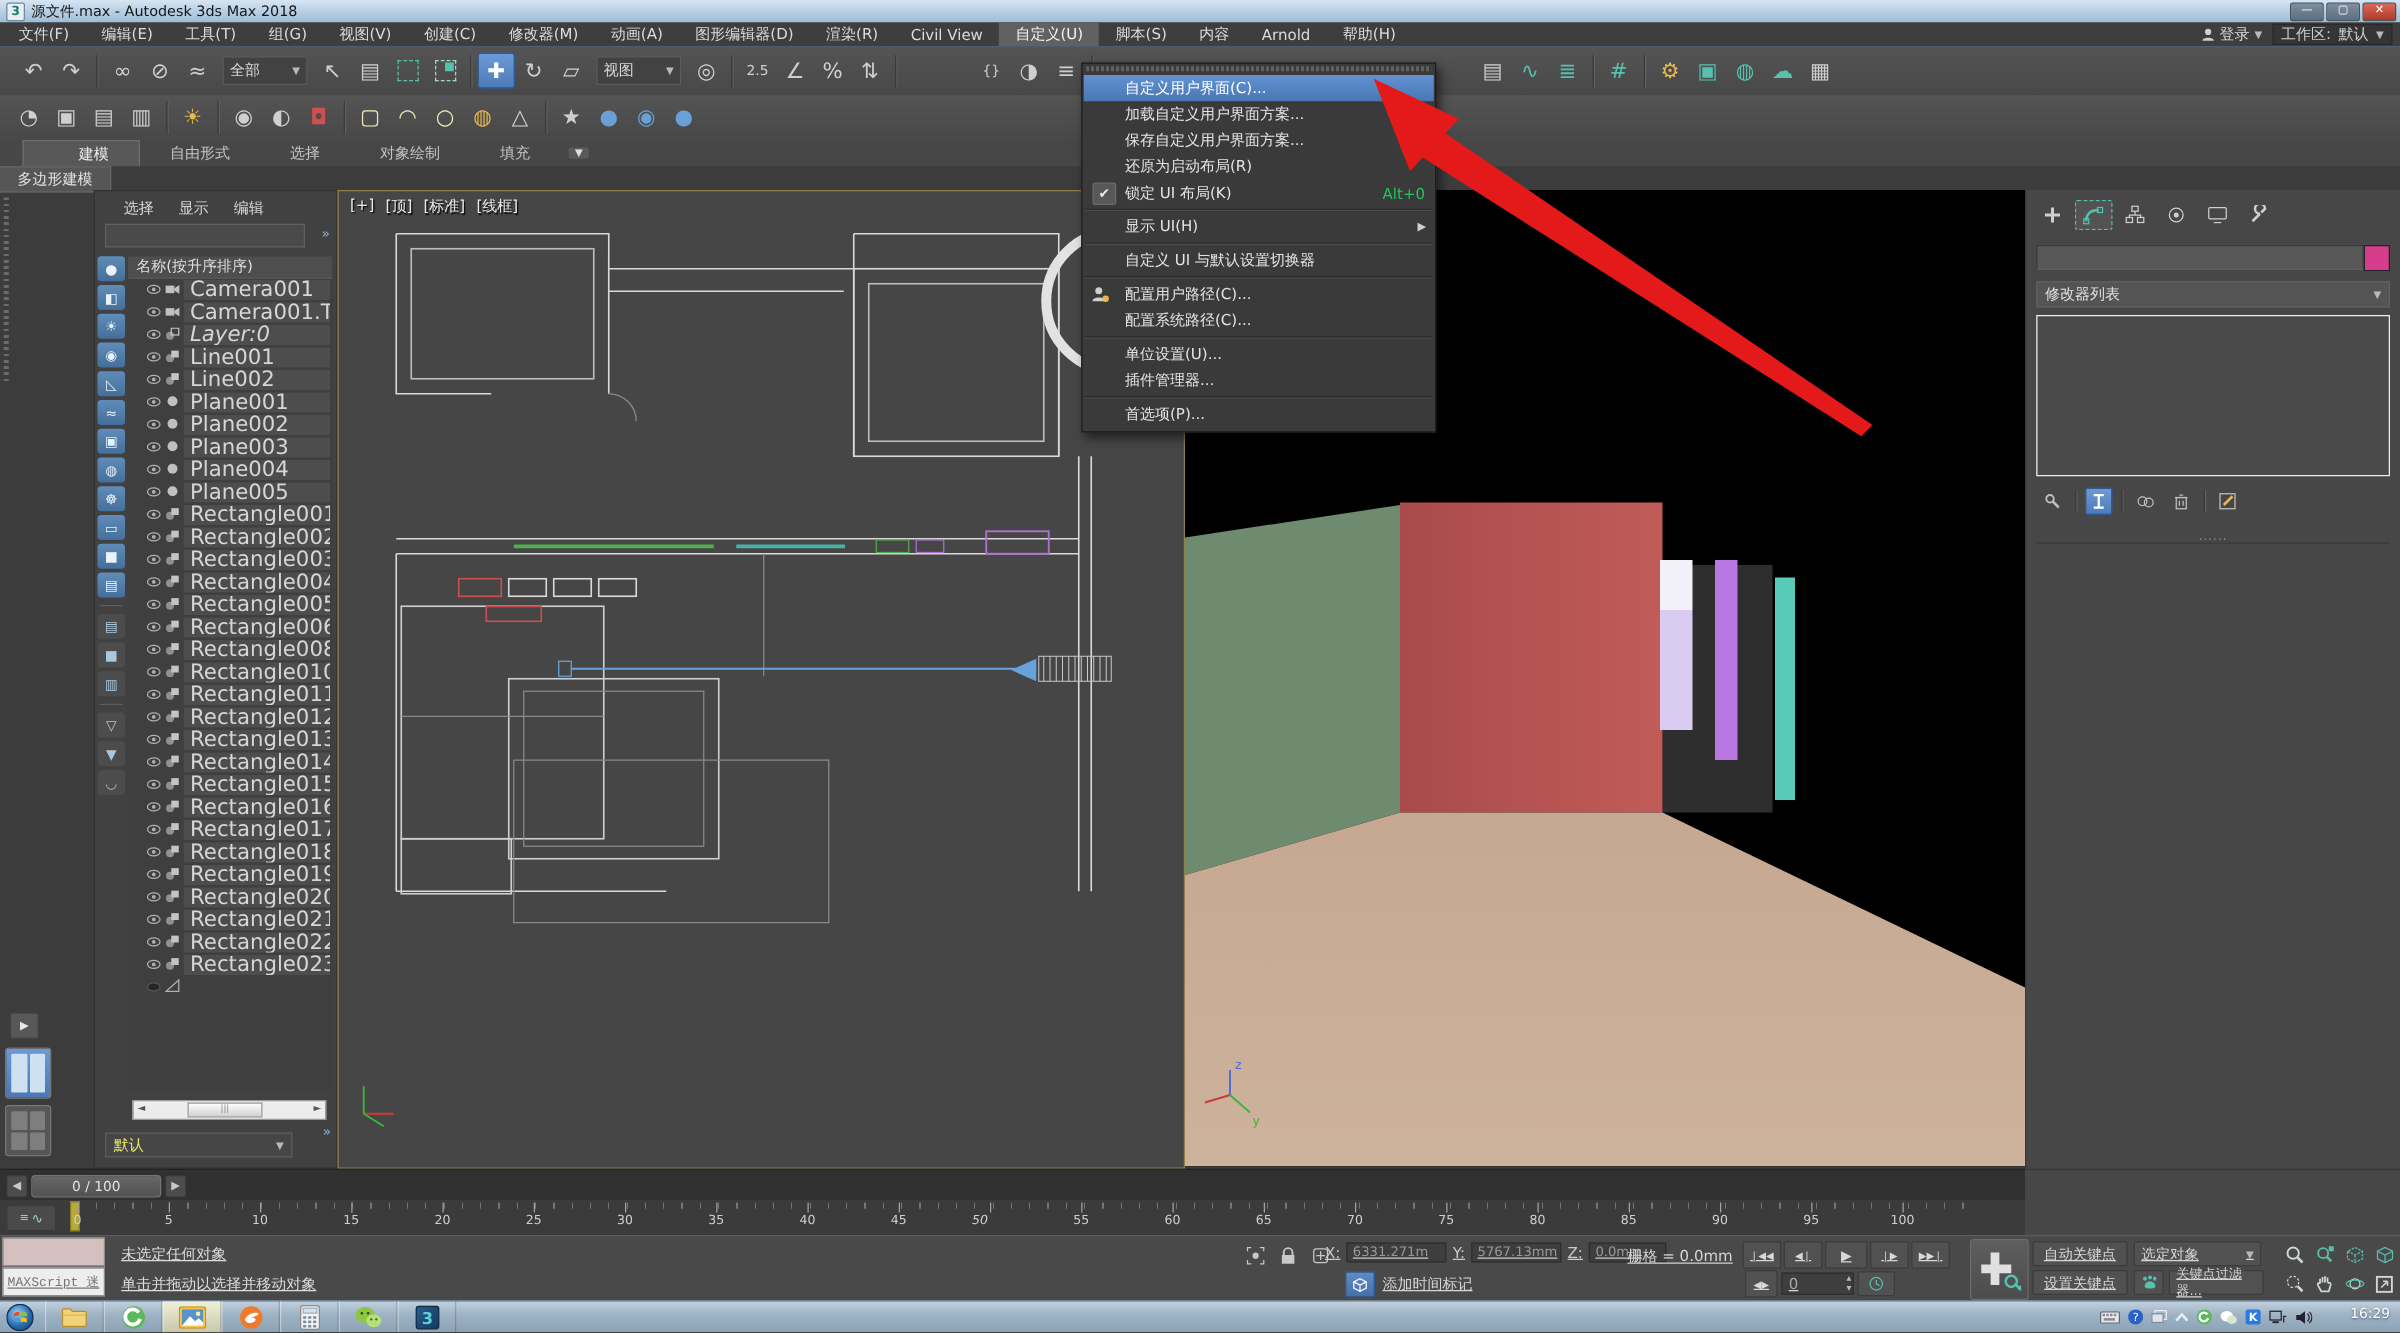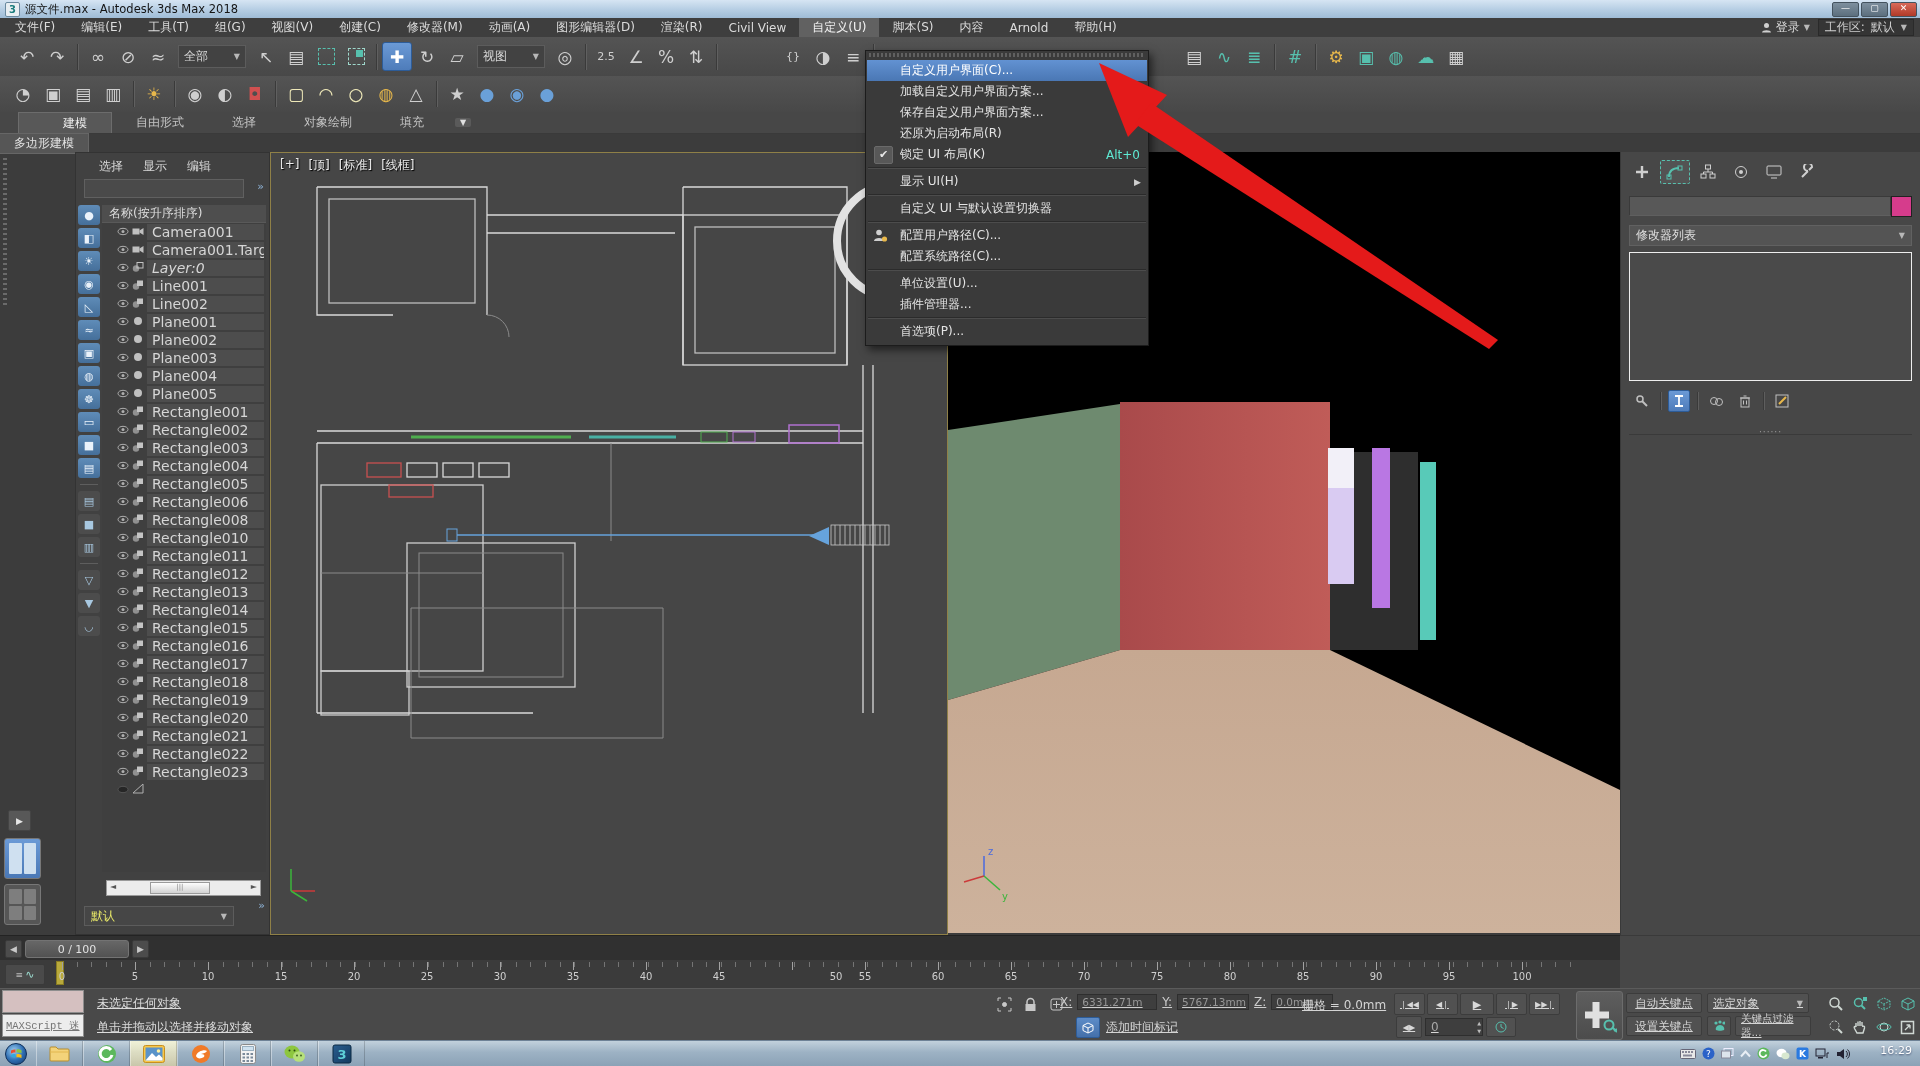--- a/index.html
+++ b/index.html
@@ -80,21 +80,21 @@
   .ex-strip{position:absolute;left:2px;top:52px;width:22px;display:flex;flex-direction:column;gap:3px;align-items:center;}
   .ex-sbtn{width:22px;height:20px;border-radius:3px;background:#4c4c4c;color:#a8c8e0;
     display:flex;align-items:center;justify-content:center;font-size:11px;flex:none;}
   .ex-sbtn.blue{background:linear-gradient(#5f8cb8,#456f9a);color:#eaf2fa;}
   .ex-ssep{width:18px;height:1px;background:#5e5e5e;margin:3px 0;}
   .ex-list{position:absolute;left:26px;top:52px;right:3px;bottom:62px;background:#3f3f3f;overflow:hidden;}
   .ex-header{height:17px;background:#4e4e4e;border-bottom:1px solid #595959;padding-left:7px;
     color:#dedede;display:flex;align-items:center;}
   .ex-row{height:18px;display:flex;align-items:center;padding-left:15px;gap:3px;}
   .ex-row .nm{flex:1;background:#4d4d4d;margin-right:2px;padding:0 0 0 5px;height:16px;line-height:16px;
-    color:#d6d6d6;font-size:14px;white-space:nowrap;overflow:hidden;}
+    color:#d6d6d6;font-size:17px;white-space:nowrap;overflow:hidden;}
   .ex-row .nm.it{font-style:italic;}
   .ex-row .nm.empty{background:transparent;}
   .ex-scroll{position:absolute;left:30px;right:8px;bottom:38px;height:14px;background:#ececec;border:1px solid #9a9a9a;}
   .ex-thumb{position:absolute;left:28%;top:1px;width:38%;height:10px;background:linear-gradient(#fdfdfd,#d2d2d2);border:1px solid #9a9a9a;
     color:#888;font-size:7px;line-height:9px;text-align:center;}
   .ex-scroll .ar{position:absolute;top:1px;color:#555;font-size:8px;}
   .ex-preset{position:absolute;left:8px;bottom:8px;width:150px;height:20px;background:#464646;
     border:1px solid #5c5c5c;color:#e8e868;display:flex;align-items:center;justify-content:space-between;padding:0 6px;box-sizing:border-box;}
   .ex-pexpand{position:absolute;right:4px;bottom:22px;color:#8fb4d8;font-size:11px;}
 
@@ -193,21 +193,21 @@
   
   .menupopup{position:absolute;left:865px;top:50px;width:282px;background:#3a3a3a;
     border:1px solid #1c1c1c;box-shadow:3px 4px 8px rgba(0,0,0,.55);padding-bottom:3px;z-index:50;}
   .mp-tear{height:4px;margin:2px 3px 3px 3px;
     background:repeating-linear-gradient(90deg,#606060 0 2px,transparent 2px 4px);}
   .mp-item{height:21px;display:flex;align-items:center;padding:0 8px 0 34px;position:relative;color:#e4e4e4;font-size:12px;}
   .mp-item.hl{background:linear-gradient(#6292d2,#4a77b4);color:#fff;margin:0 1px;padding-left:33px;}
   .mp-check{position:absolute;left:8px;top:2px;width:17px;height:16px;background:#585858;border:1px solid #6a6a6a;
     color:#e8e8e8;font-size:11px;line-height:15px;text-align:center;border-radius:2px;}
   .mp-ico{position:absolute;left:7px;top:3px;}
-  .mp-short{margin-left:auto;color:#5eead4;}
+  .mp-short{margin-left:auto;color:#22c55e;}
   .mp-sub{position:absolute;right:7px;color:#cfcfcf;font-size:9px;}
   .mp-sep{height:1px;background:#2b2b2b;border-bottom:1px solid #4c4c4c;margin:2px 2px;}
 
   .arrowsvg{position:absolute;left:0;top:0;z-index:60;pointer-events:none;}
 </style>
 </head>
 <body>
 
 <div id="app">
 
@@ -1038,21 +1038,21 @@
       <div class="ticklabel" style="left: 427px;">25</div>
       <div class="tickmark" style="left: 500px;"></div>
       <div class="ticklabel" style="left: 500px;">30</div>
       <div class="tickmark" style="left: 573px;"></div>
       <div class="ticklabel" style="left: 573px;">35</div>
       <div class="tickmark" style="left: 646px;"></div>
       <div class="ticklabel" style="left: 646px;">40</div>
       <div class="tickmark" style="left: 719px;"></div>
       <div class="ticklabel" style="left: 719px;">45</div>
       <div class="tickmark" style="left: 792px;"></div>
-      <div class="ticklabel" style="left: 836px;">50</div>
+      <div class="ticklabel" style="left: 784px; font-style: italic;">50</div>
       <div class="tickmark" style="left: 865px;"></div>
       <div class="ticklabel" style="left: 865px; text-align: right;">55</div>
       <div class="tickmark" style="left: 938px;"></div>
       <div class="ticklabel" style="left: 938px;">60</div>
       <div class="tickmark" style="left: 1011px;"></div>
       <div class="ticklabel" style="left: 1011px;">65</div>
       <div class="tickmark" style="left: 1084px;"></div>
       <div class="ticklabel" style="left: 1084px;">70</div>
       <div class="tickmark" style="left: 1157px;"></div>
       <div class="ticklabel" style="left: 1157px;">75</div>

